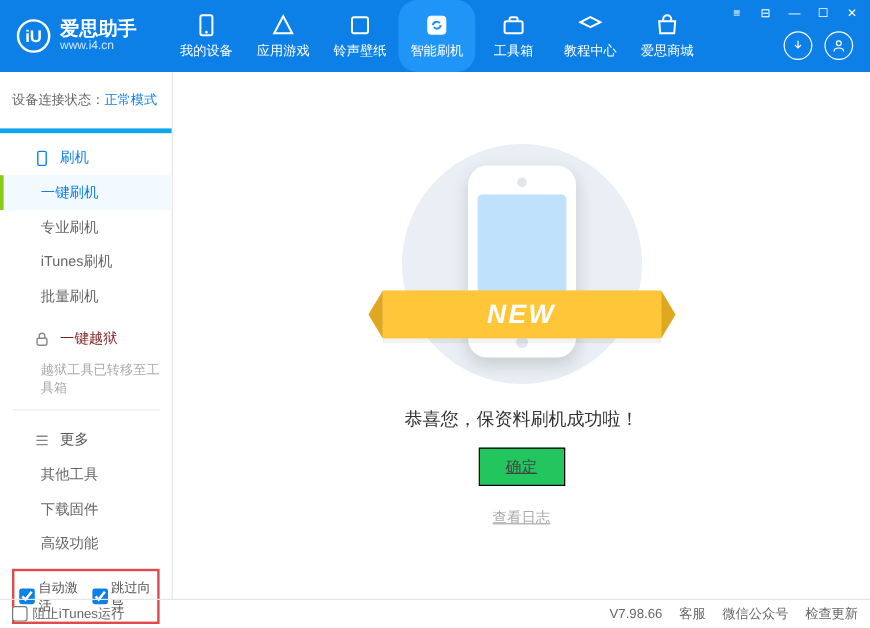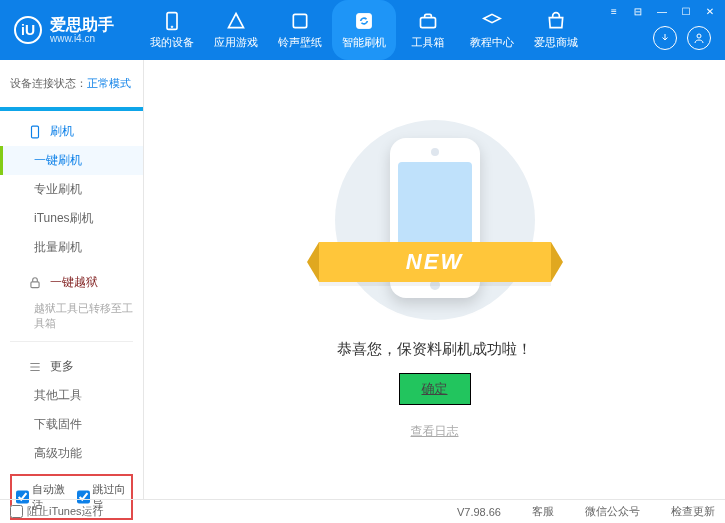--- a/index.html
+++ b/index.html
@@ -56,21 +56,21 @@
 .illus .banner:before, .illus .banner:after { content: ""; position: absolute; top: 0; width: 0; height: 0; border-top: 20px solid transparent; border-bottom: 20px solid transparent; }
 .illus .banner:before { left: -12px; border-right: 12px solid #e0a820; }
 .illus .banner:after { right: -12px; border-left: 12px solid #e0a820; }
 .success-msg { margin-top: 20px; font-size: 15px; color: #333; }
 .confirm-btn { margin-top: 14px; padding: 6px 22px; border: 1px solid #000000; background: #22c55e; font-size: 13px; color: #444; cursor: pointer; text-decoration: underline; }
 .log-link { margin-top: 18px; font-size: 12px; color: #aaa; text-decoration: underline; cursor: pointer; }
 
 
 .statusbar { height: 24px; border-top: 1px solid #e6e6e6; display: flex; align-items: center; padding: 0 10px; font-size: 11px; color: #666; justify-content: space-between; }
 .sb-left { display: flex; align-items: center; gap: 6px; }
-.sb-right { display: flex; align-items: center; gap: 31px; justify-content: flex-end; }
+.sb-right { display: flex; align-items: center; gap: 14px; justify-content: flex-end; }
 .sb-link { cursor: pointer; }
 </style>
 </head>
 <body>
 
 <div class="window">
 
   <div class="titlebar">
     <div class="logo-area">
       <div class="logo-circle">iU</div>

